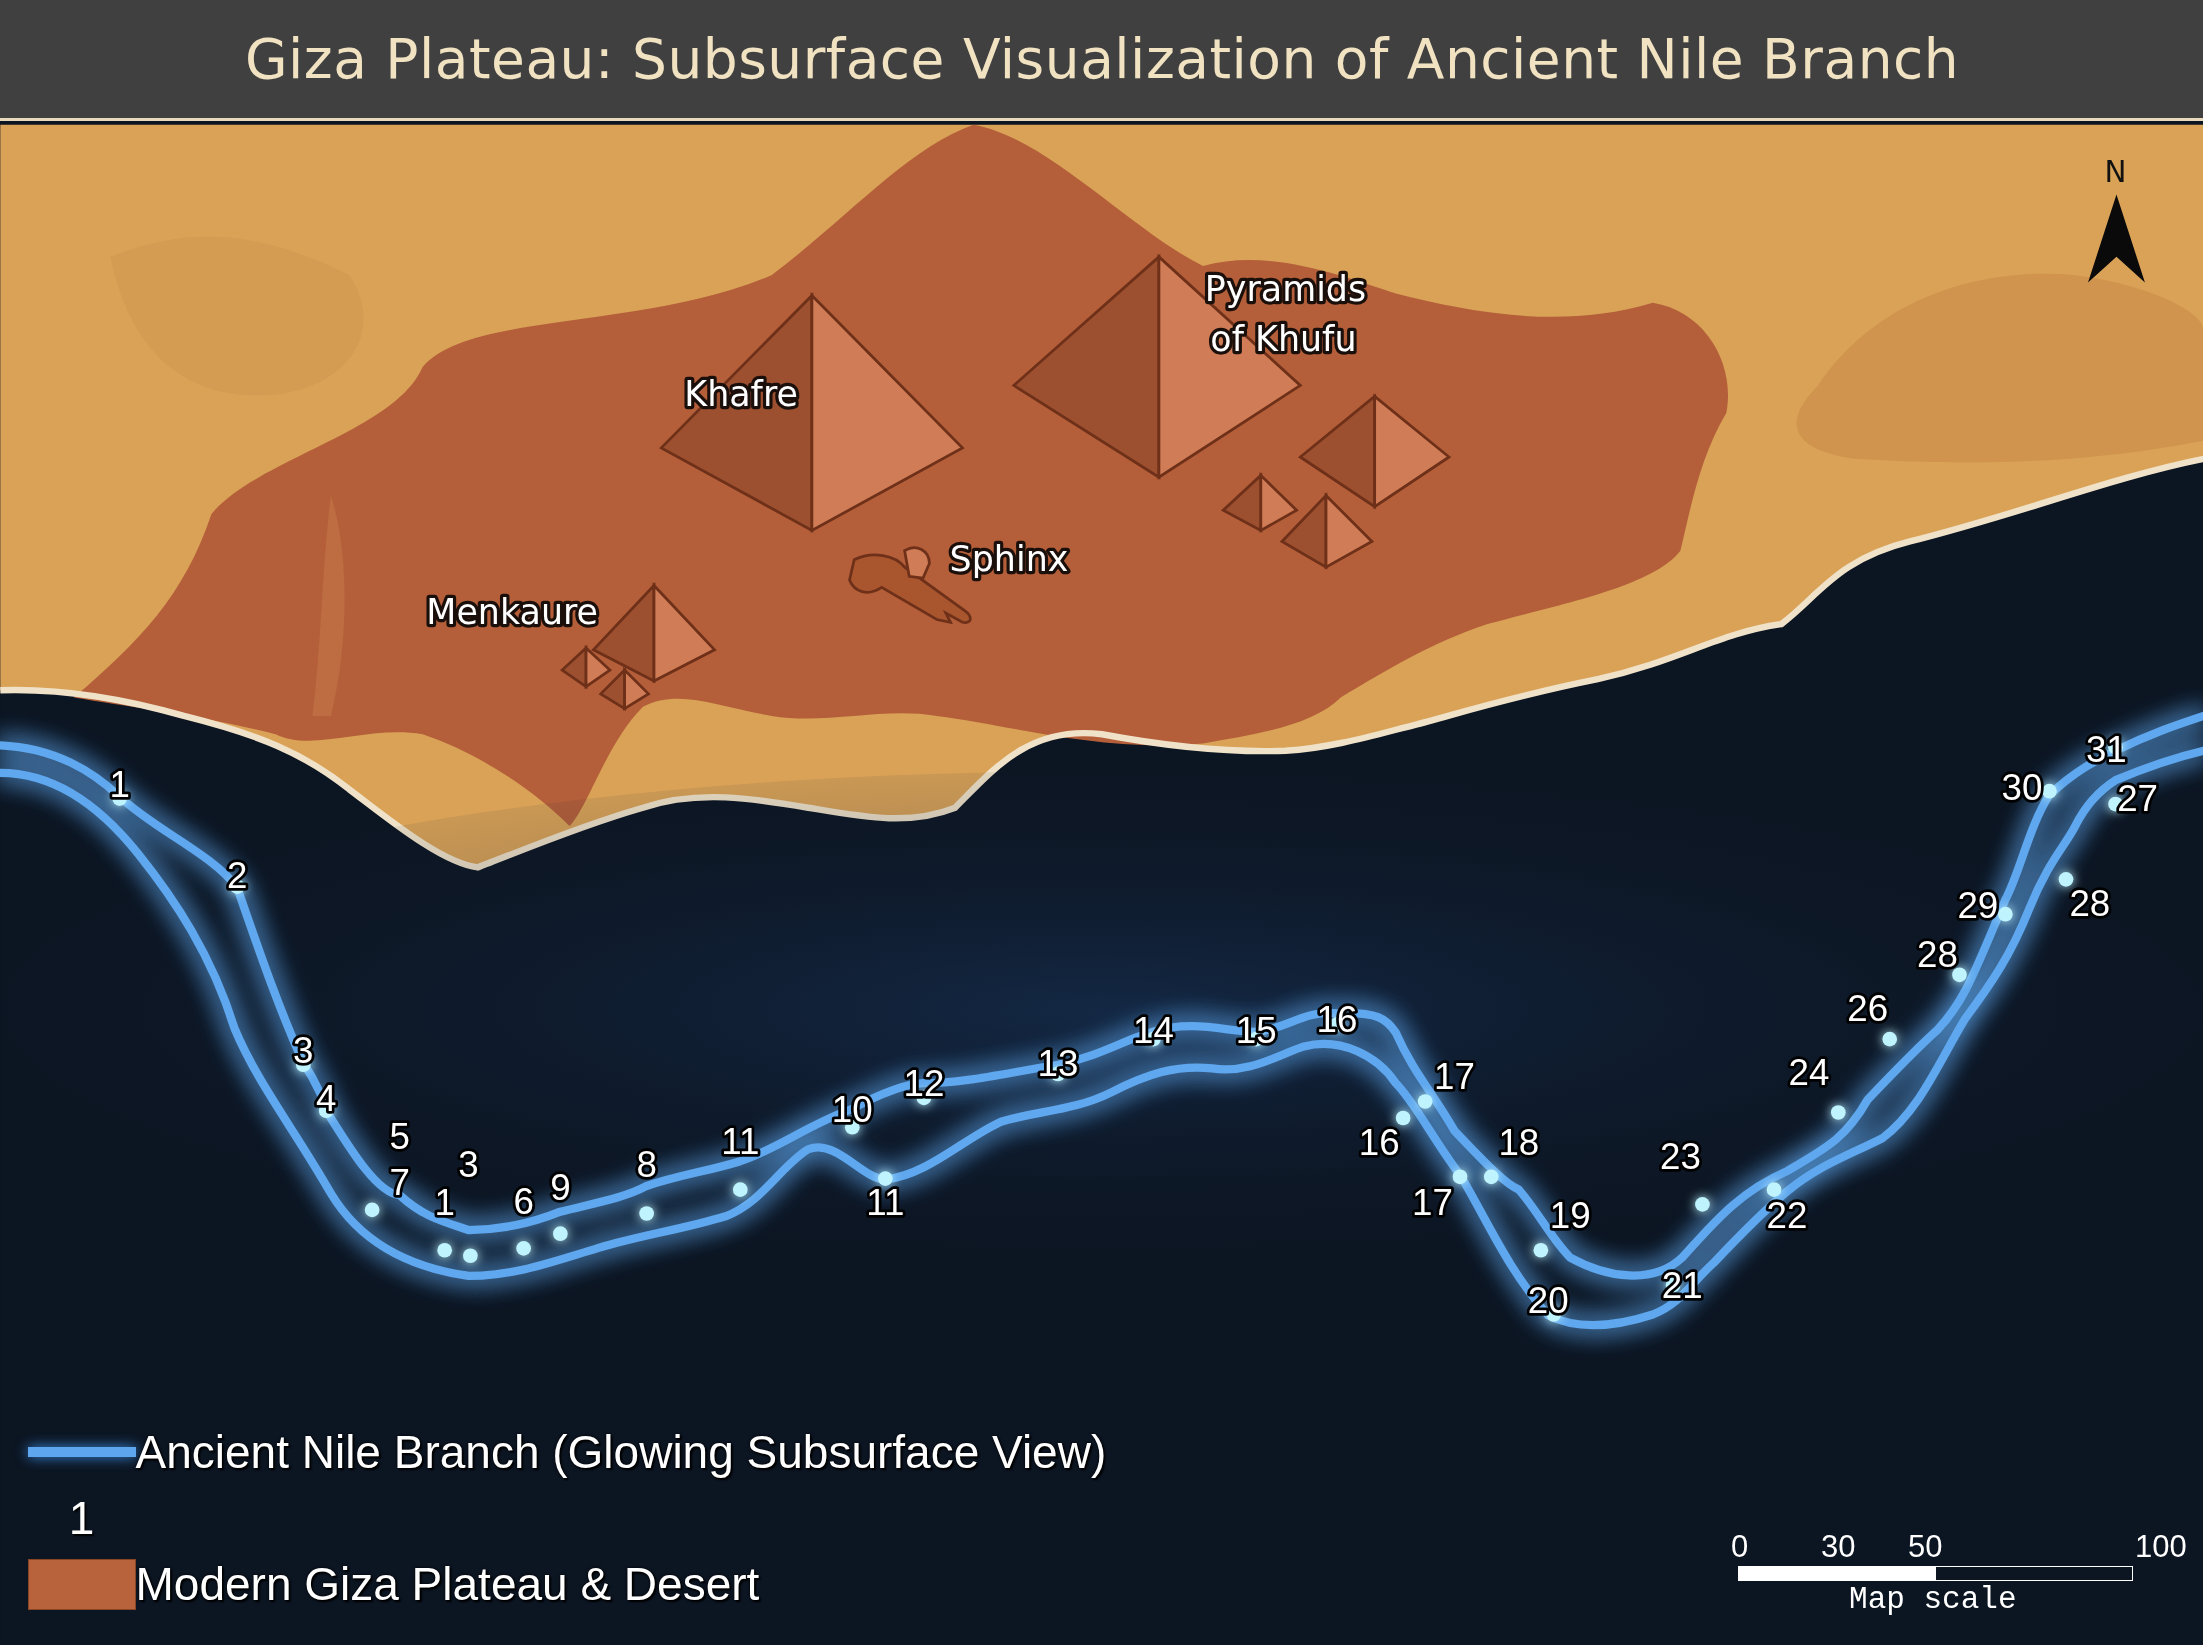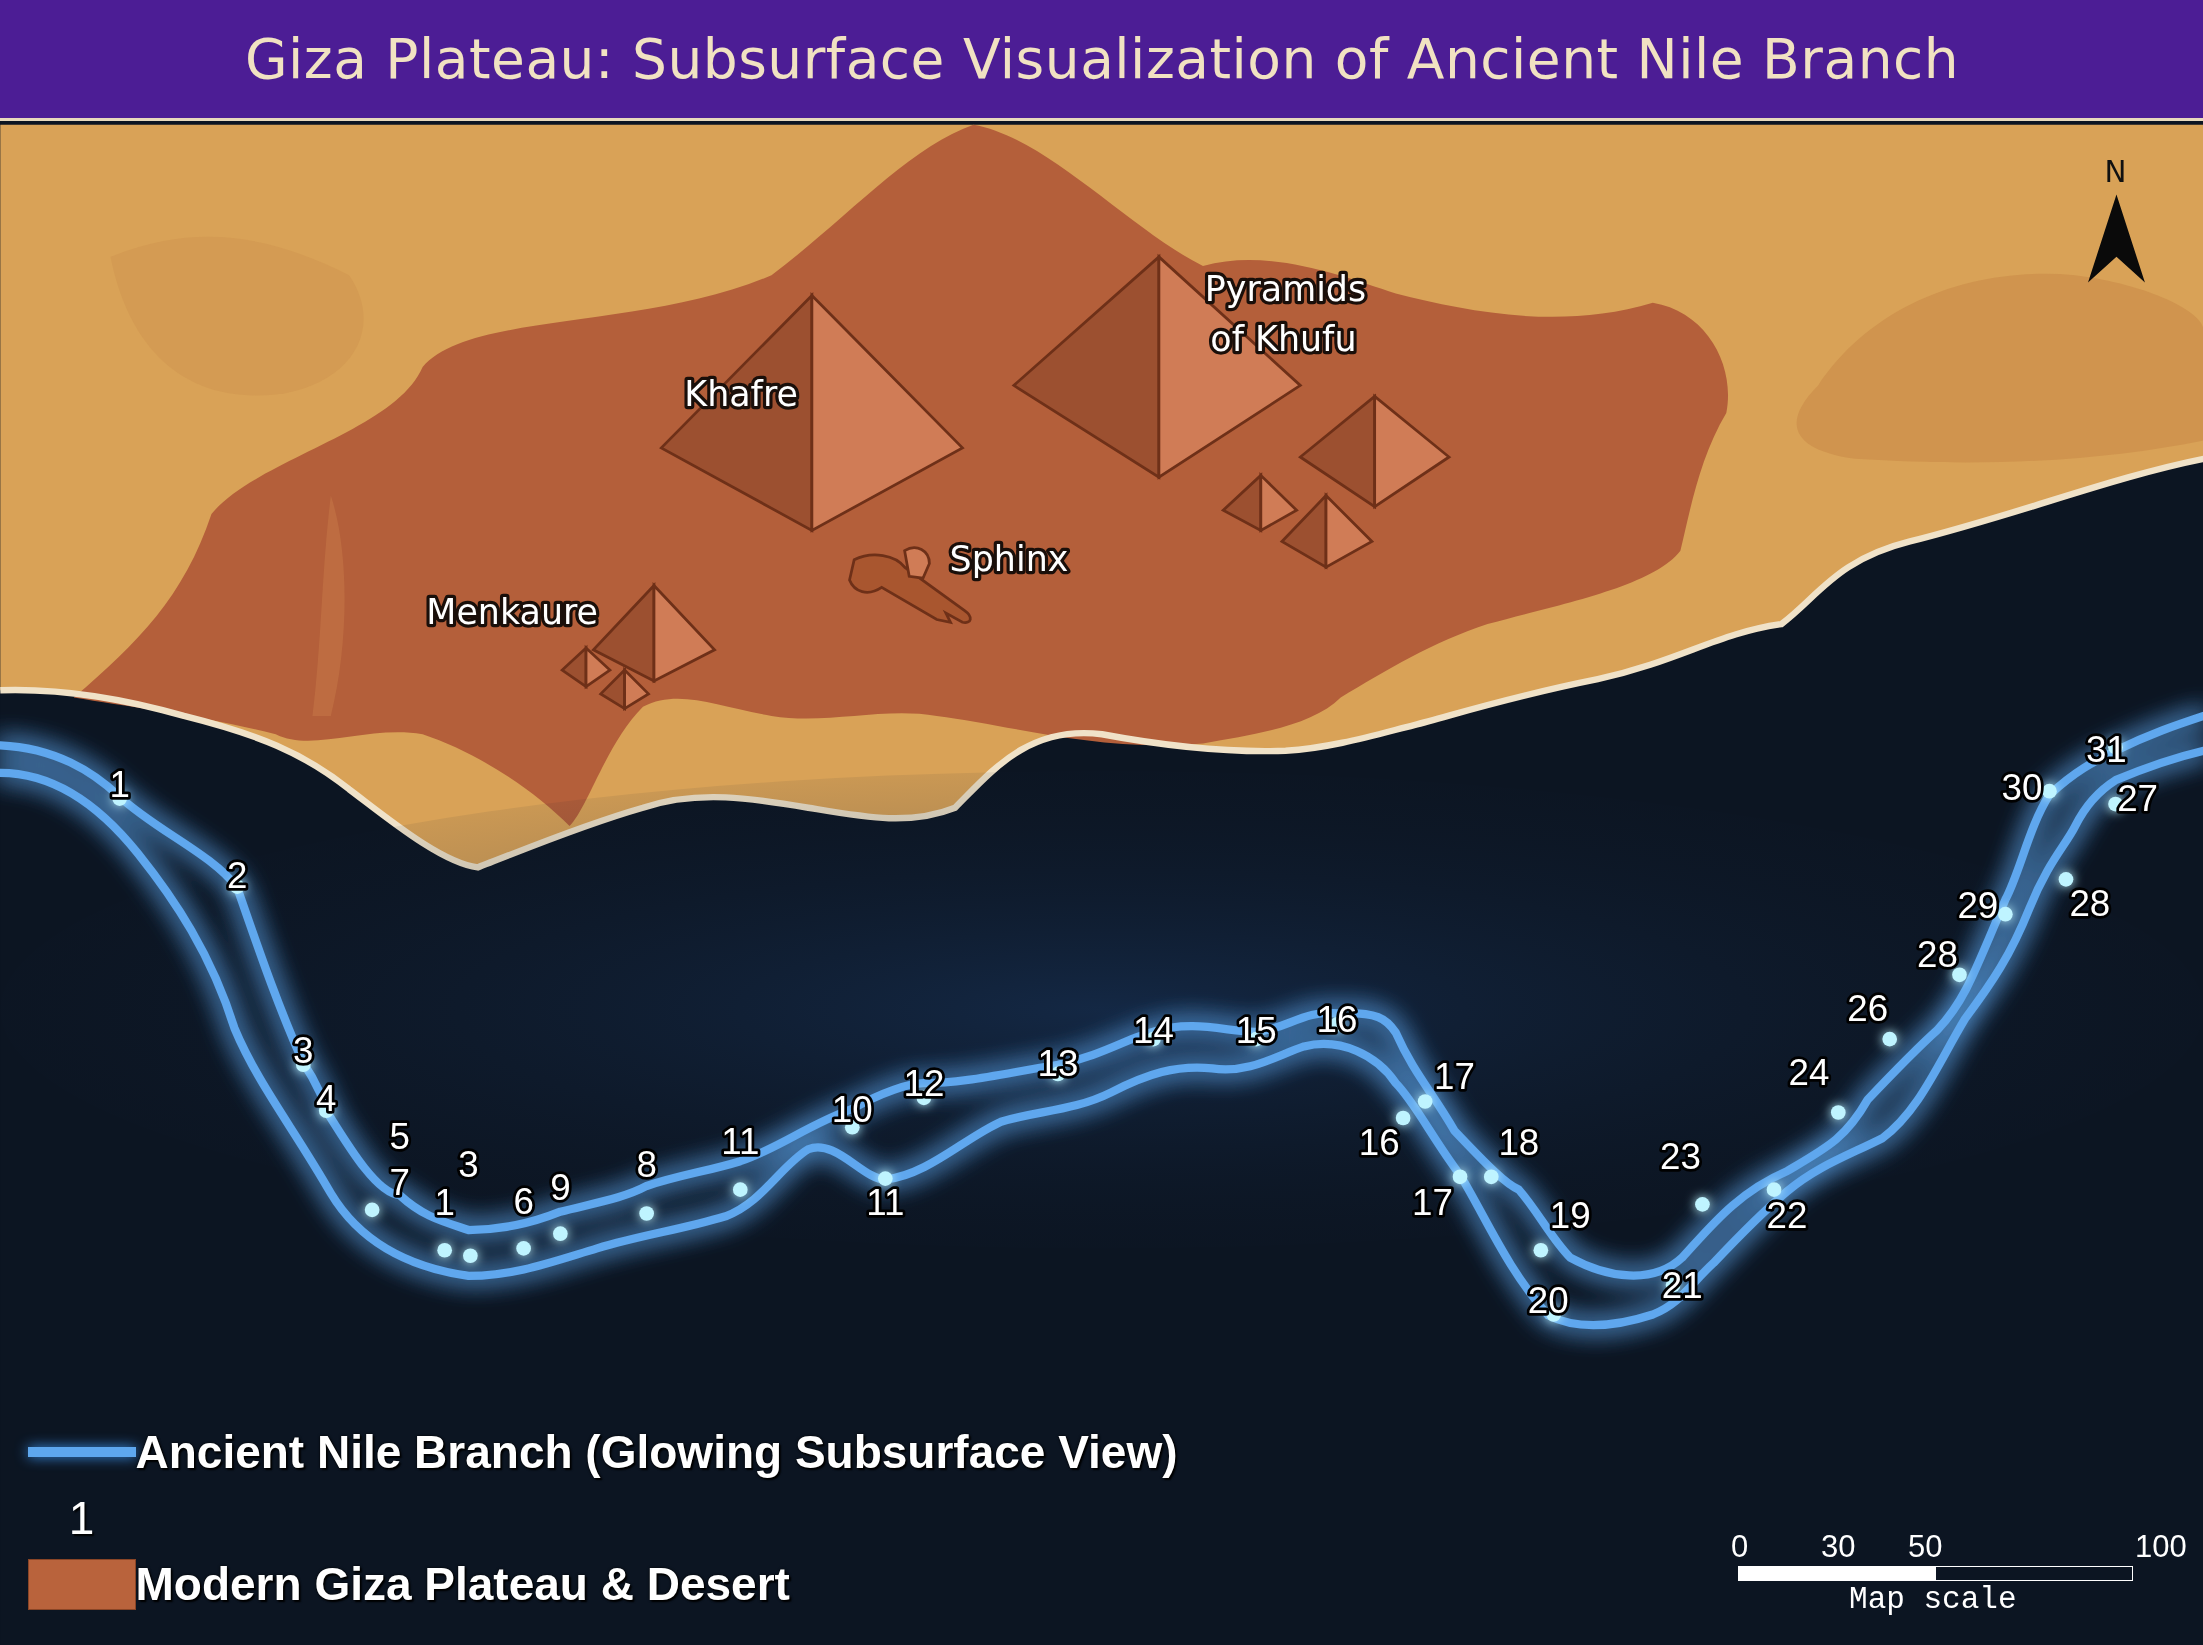--- a/index.html
+++ b/index.html
@@ -1,26 +1,26 @@
 <!DOCTYPE html>
 <html style="font-size:14.7px"><head>
 <meta charset="utf-8">
 <style>
   html, body { margin:0; padding:0; }
   body { width:2204px; height:1646px; overflow:hidden; background:#0c1522; font-family:"Liberation Sans", sans-serif; }
   #stage { position:relative; width:2204px; height:1646px; }
-  .title-bar { position:absolute; left:0; top:0; width:2204px; height:121px; background:#4c1d95; display:flex; align-items:center; justify-content:center; border-bottom:3.7px solid #e8d9bd; box-sizing:border-box; }
+  .title-bar { position:absolute; left:0; top:0; width:2204px; height:121px; background:#404040; display:flex; align-items:center; justify-content:center; border-bottom:3.7px solid #e8d9bd; box-sizing:border-box; }
   .title-bar h1 { margin:0; font-family:"DejaVu Sans", sans-serif; font-weight:400; font-size:55px; color:#f1e2c2; letter-spacing:0.5px; }
   svg.map { position:absolute; left:0; top:121px; }
   .lbl { font-family:"DejaVu Sans", sans-serif; font-size:38px; fill:#ffffff; stroke:#1a0f0a; stroke-width:7px; paint-order:stroke; stroke-linejoin:round; }
   .num { font-family:"Liberation Sans", sans-serif; font-size:40px; fill:#ffffff; stroke:#000; stroke-width:6px; paint-order:stroke; stroke-linejoin:round; }
   .legend { position:absolute; left:27.5px; top:1419px; }
   .legend-row { display:flex; align-items:center; height:66px; }
   .legend-key { width:108px; display:flex; justify-content:center; align-items:center; }
-  .legend-text { font-size:46px; color:#ffffff; text-shadow:0 0 2.8px #000, 1.8px 1.8px 1.8px #000;font-weight:bold; }
+  .legend-text { font-size:46px; color:#ffffff; text-shadow:0 0 2.8px #000, 1.8px 1.8px 1.8px #000; }
   .key-line { width:108px; height:9.2px; background:#5ea7ee; box-shadow:0 0 13px #3b8fe6; }
   .key-num { font-size:46px; color:#fff; text-shadow:1.8px 1.8px 1.8px #000; }
   .key-swatch { width:108px; height:51px; background:#b9633c; border:1.8px solid #8a4526; box-sizing:border-box; }
   .scale { position:absolute; left:1731px; top:1529px; width:422px; }
   .scale-ticks { position:relative; height:37px; color:#fff; font-size:31px; }
   .scale-ticks span { position:absolute; top:0; }
   .scale-bar { position:relative; margin-left:7.3px; width:395px; height:14.7px; border:1.8px solid #fff; box-sizing:border-box; display:flex; }
   .scale-fill { width:50%; height:100%; background:#fff; }
   .scale-caption { text-align:center; color:#fff; font-size:31px; margin-top:1.8px; margin-left:-18.4px;font-family:Liberation Mono, monospace; }
 </style>

